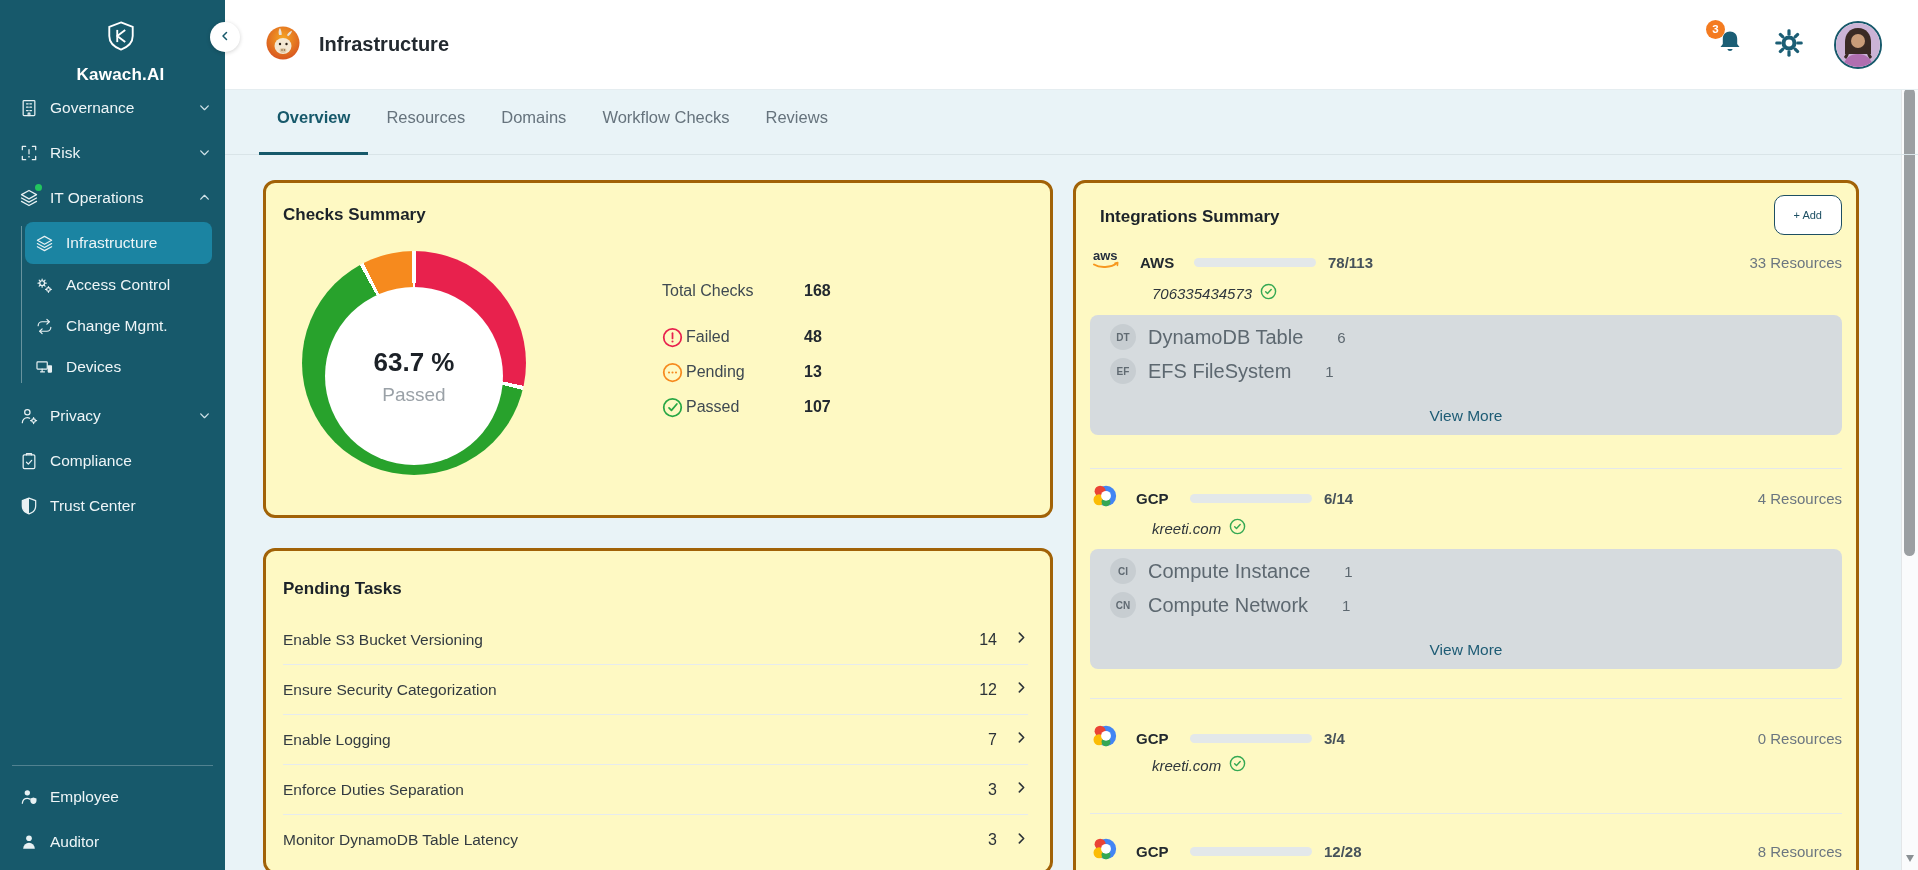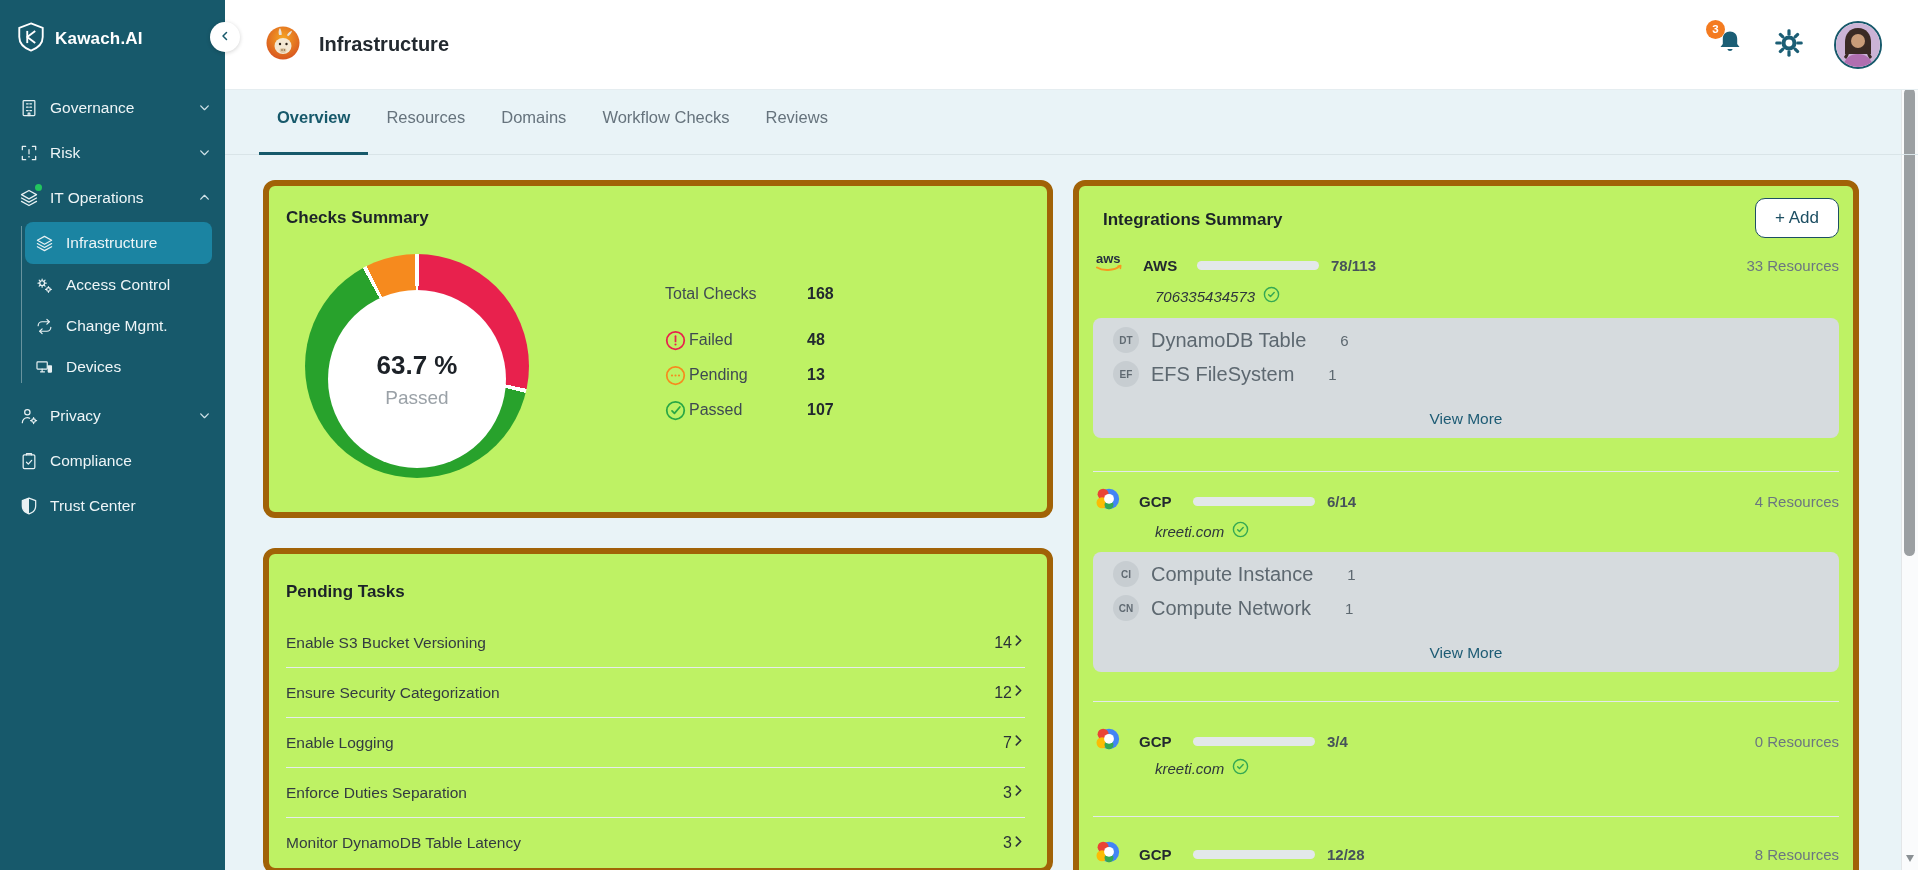--- a/index.html
+++ b/index.html
@@ -2,21 +2,21 @@
 <html><head>
 <meta charset="utf-8">
 <style>
   * { margin:0; padding:0; box-sizing:border-box; }
   html,body { width:1918px; height:870px; overflow:hidden; }
   body { font-family:"Liberation Sans","DejaVu Sans",sans-serif; background:#e9f3f7; color:#232a30; }
   .app { display:flex; width:1918px; height:870px; }
 
   
   .sidebar { position:relative; width:225px; height:870px; background:#17596b; flex:0 0 225px; color:#eef5f7; z-index:3; }
-  .brand { display:flex; align-items:center; gap:9px; padding:20px 0 0 16px; height:58px; }
+  .brand { display:flex; align-items:center; gap:9px; padding:20px 0 0 16px; height:58px;flex-direction:column; }
   .brand-name { font-size:17px; font-weight:bold; color:#fff; letter-spacing:.2px; }
   .collapse-btn { position:absolute; top:22px; right:-15px; width:30px; height:30px; background:#fff; border-radius:50%; box-shadow:0 1px 4px rgba(0,0,0,.18); display:flex; align-items:center; justify-content:center; cursor:pointer; }
   .nav { margin-top:27px; }
   .nav-item { display:flex; align-items:center; height:45px; padding-left:18px; padding-right:14px; cursor:pointer; }
   .nav-ic { width:21px; height:21px; flex:0 0 21px; display:flex; align-items:center; justify-content:center; position:relative; }
   .nav-label { margin-left:11px; font-size:15.5px; color:#eef5f7; }
   .nav-chevron { margin-left:auto; display:flex; }
   .status-dot { position:absolute; top:-3px; right:-3px; width:7px; height:7px; background:#22c55e; border-radius:50%; }
   .submenu { position:relative; margin:2px 0 6px 0; }
   .submenu:before { content:""; position:absolute; left:21px; top:4px; bottom:4px; width:1px; background:rgba(255,255,255,.35); }
@@ -32,21 +32,21 @@
   .page-title { font-size:20px; font-weight:bold; color:#232a30; margin-left:18px; }
   .topbar-right { margin-left:auto; display:flex; align-items:center; gap:30px; }
   .bell-wrap { position:relative; cursor:pointer; }
   .badge { position:absolute; top:-8px; left:-10px; min-width:19px; height:19px; background:#f47b20; border-radius:50%; color:#fff; font-size:11.5px; font-weight:bold; display:flex; align-items:center; justify-content:center; }
   .avatar { width:48px; height:48px; border-radius:50%; border:2px solid #17596b; overflow:hidden; cursor:pointer; }
 
   .tabs { position:absolute; left:0; top:90px; width:100%; height:65px; padding-left:34px; border-bottom:1px solid #d9e4e8; display:flex; z-index:1; }
   .tab { padding:18px 18px 0 18px; font-size:16.5px; color:#66737d; cursor:pointer; height:65px; }
   .tab.active { color:#17596b; font-weight:bold; border-bottom:3px solid #17596b; }
 
-  .card { position:absolute; background:#bef264; border:6px solid #a16207; border-radius:12px;text-decoration:underline; }
+  .card { position:absolute; background:#fef9c3; border:3px solid #a16207; border-radius:12px;text-decoration:underline; }
   .card-title { font-size:17px; font-weight:bold; color:#1c2329; }
 
   
   #checks-card { left:38px; top:180px; width:790px; height:338px; }
   #checks-card .card-title { position:absolute; left:17px; top:22px; }
   .donut { position:absolute; left:36px; top:68px; width:224px; height:224px; border-radius:50%; }
   .donut-hole { position:absolute; left:23px; top:36px; width:178px; height:178px; background:#fff; border-radius:50%; display:flex; flex-direction:column; align-items:center; justify-content:center; }
   .donut-val { font-size:26px; font-weight:bold; color:#1c2127; }
   .donut-sub { font-size:19px; color:#9aa1a7; margin-top:6px; }
   .legend { position:absolute; left:396px; top:96px; }
@@ -57,27 +57,27 @@
   .legend-label.no-ic { width:142px; }
   .legend-value { font-size:16px; font-weight:bold; color:#22292f; }
 
   
   #tasks-card { left:38px; top:548px; width:790px; height:326px; }
   #tasks-card .card-title { position:absolute; left:17px; top:28px; }
   .task-list { position:absolute; left:17px; right:22px; top:64px; }
   .task-row { display:flex; align-items:center; height:50px; border-bottom:1px solid #e6ebee; cursor:pointer; }
   .task-row:last-child { border-bottom:none; }
   .task-label { font-size:15.5px; color:#333b41; }
-  .task-right { margin-left:auto; display:flex; align-items:center; gap:0;justify-content:center; }
+  .task-right { margin-left:auto; display:flex; align-items:center; gap:18px;justify-content:center; }
   .task-count { font-size:16px; color:#2b3238; }
 
   
   #integ-card { left:848px; top:180px; width:786px; height:1000px; }
   #integ-card .card-title { position:absolute; left:24px; top:24px; }
-  .add-btn { position:absolute; right:14px; top:12px; height:40px; padding:0 19px; background:#fff; border:1.6px solid #1d4f63; border-radius:10px; color:#1d4f63; font-size:17px; display:flex; align-items:center; gap:8px; cursor:pointer; font-family:inherit; }
+  .add-btn { position:absolute; right:14px; top:12px; height:40px; padding:0 19px; background:#fff; border:1.6px solid #1d4f63; border-radius:10px; color:#1d4f63; font-size:11px; display:flex; align-items:center; gap:8px; cursor:pointer; font-family:inherit; }
   .integ-row { position:absolute; left:14px; right:14px; height:34px; display:flex; align-items:center; }
   .integ-name { font-size:15px; font-weight:bold; color:#22292f; margin:0 10px 0 14px; min-width:44px; }
   .pbar { width:122px; height:9px; background:#e3e8ea; border-radius:5px; overflow:hidden; }
   .pbar-fill { height:100%; background:#1b7486; border-radius:5px; }
   .frac { margin-left:12px; font-size:15px; font-weight:bold; color:#46525a; }
   .resources { margin-left:auto; font-size:15px; color:#6b7680; }
   .account { position:absolute; left:76px; height:22px; display:flex; align-items:center; gap:8px; font-size:15px; font-style:italic; color:#2e363c; }
   .panel { position:absolute; left:14px; right:14px; height:120px; background:#d6dbde; border-radius:8px; padding:8px 20px; }
   .panel-row { display:flex; align-items:center; height:28px; margin-bottom:6px; }
   .type-badge { width:26px; height:26px; border-radius:50%; background:#c7cdd1; color:#606a72; font-size:10px; font-weight:bold; display:flex; align-items:center; justify-content:center; }
@@ -244,20 +244,42 @@
         <span class="nav-ic">
           <svg width="20" height="20" viewBox="0 0 24 24">
               <path d="M12 2.5l8 3v6.5c0 4.8-3.5 8-8 9.5-4.5-1.5-8-4.7-8-9.5V5.5l8-3z" class="ic-stroke"></path>
               <path d="M12 2.5l-8 3v6.5c0 4.8 3.5 8 8 9.5V2.5z" fill="#e8f1f3"></path>
             </svg>
         </span>
         <span class="nav-label">Trust Center</span>
       </div>
     </nav>
 
+    <div class="sidebar-footer">
+      <div class="side-divider"></div>
+      <div class="nav-item">
+        <span class="nav-ic">
+          <svg width="20" height="20" viewBox="0 0 24 24">
+              <circle cx="10" cy="7" r="3.2" class="ic-fill"></circle>
+              <path d="M4 19.5c.4-3.6 2.8-5.8 6-5.8 1.1 0 2.1.3 3 .8" class="ic-stroke"></path>
+              <path d="M17.3 12.5l3.7 1.4v2.5c0 2.1-1.6 3.5-3.7 4.1-2.1-.6-3.7-2-3.7-4.1v-2.5l3.7-1.4z" class="ic-fill"></path>
+            </svg>
+        </span>
+        <span class="nav-label">Employee</span>
+      </div>
+      <div class="nav-item">
+        <span class="nav-ic">
+          <svg width="20" height="20" viewBox="0 0 24 24">
+              <circle cx="12" cy="7.5" r="3.4" class="ic-fill"></circle>
+              <path d="M5 20a7 7 0 0 1 14 0z" class="ic-fill"></path>
+            </svg>
+        </span>
+        <span class="nav-label">Auditor</span>
+      </div>
+    </div>
   </aside>
 
   <div class="main">
 
     <header class="topbar">
       <span>
         <svg width="36" height="36" viewBox="0 0 36 36">
           <defs>
               <radialGradient id="og" cx="50%" cy="35%" r="75%">
                 <stop offset="0%" stop-color="#f6a623"></stop>

